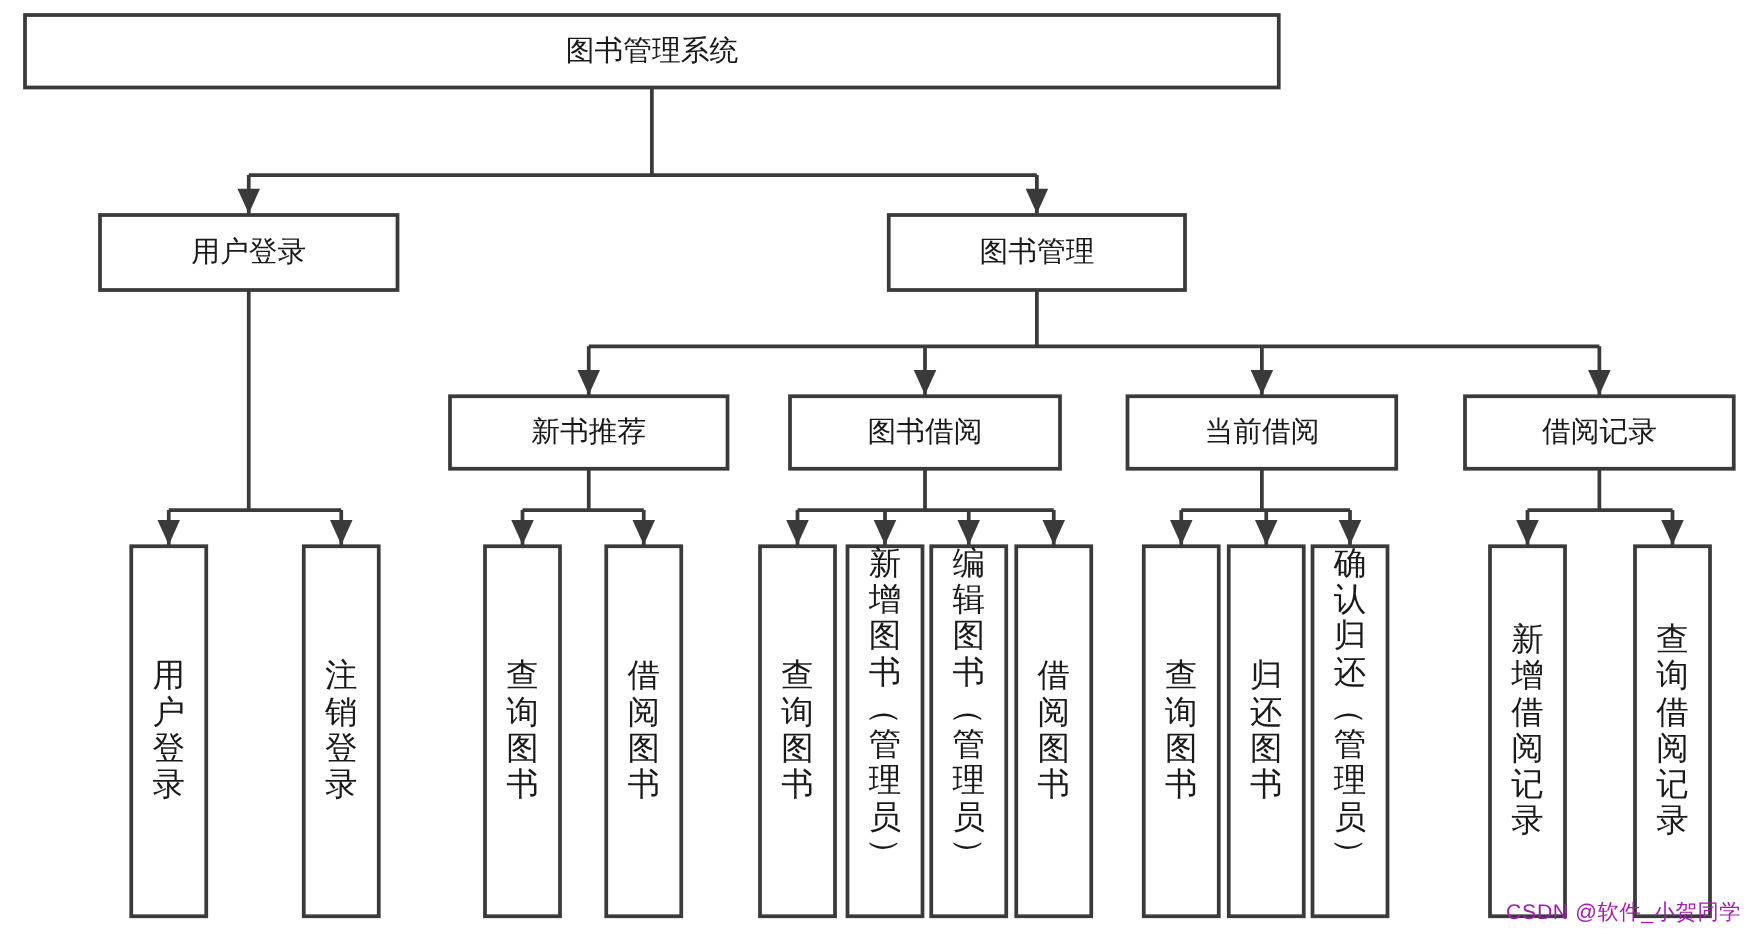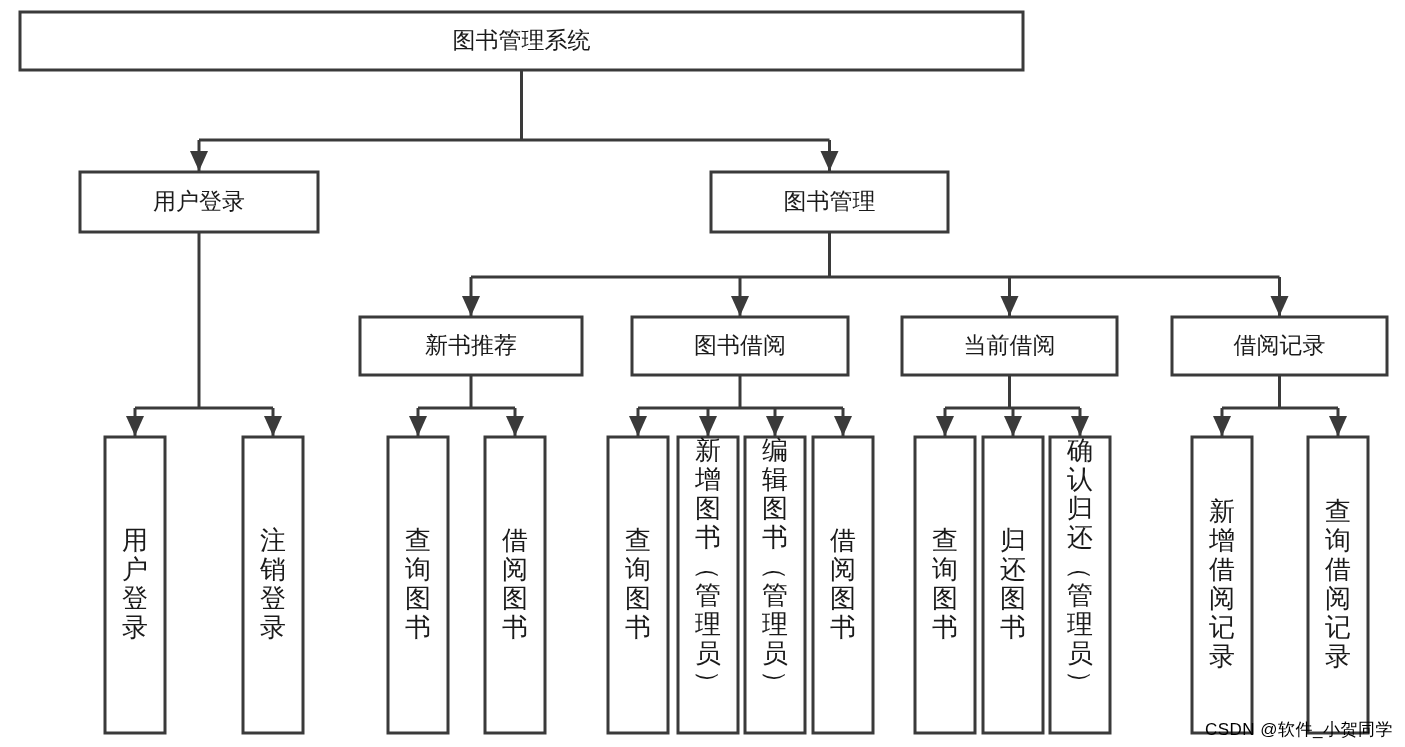--- a/index.html
+++ b/index.html
@@ -54,21 +54,21 @@
   .arrow-head {
     fill: #3a3a3a;
     stroke: none;
   }
   .watermark {
     position: absolute;
     right: 12px;
     bottom: 6px;
     font-family: "Liberation Sans", "DejaVu Sans", sans-serif;
     font-size: 17px;
-    color: #000000;
+    color: #a21caf;
     white-space: nowrap;
     letter-spacing: 0.5px;
     pointer-events: none;
   }
 </style>
 </head>
 <body>
 
 <div id="diagram-root">
   <svg class="diagram" viewBox="0 0 1405 747" xmlns="http://www.w3.org/2000/svg">

